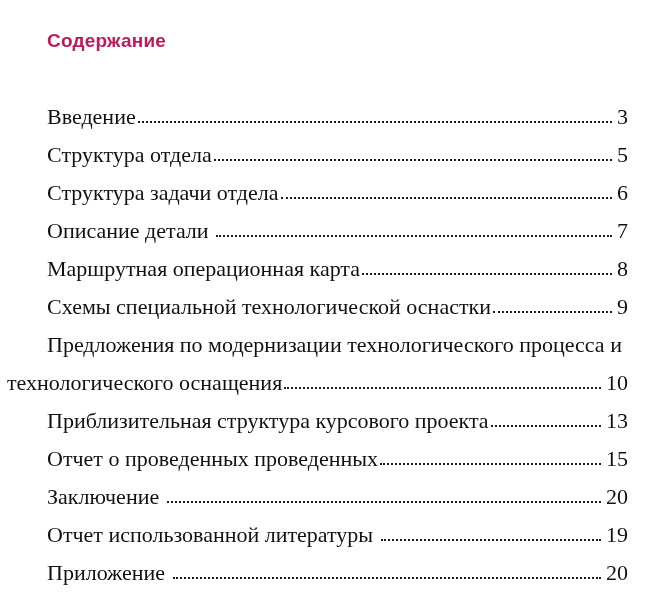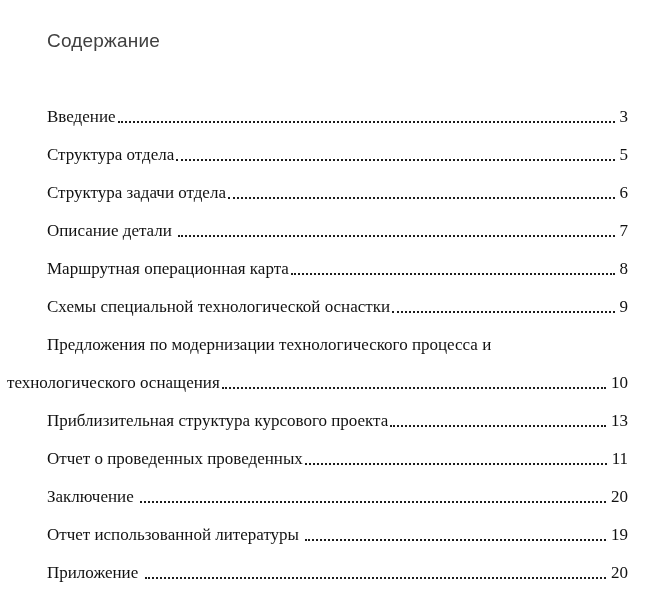--- a/index.html
+++ b/index.html
@@ -14,33 +14,33 @@
     background: #ffffff;
     box-sizing: border-box;
     padding: 30px 26px 0 7px;
     overflow: hidden;
     font-family: "Liberation Serif", "DejaVu Serif", serif;
     color: #111111;
   }
   .doc-title {
     margin: 0 0 0 40px;
     font-family: "Liberation Sans", "DejaVu Sans", sans-serif;
-    font-weight: normal;
+    font-weight: bold;
     font-size: 19px;
     line-height: 22px;
-    color: #404040;
+    color: #be185d;
     letter-spacing: 0.2px;
   }
   .toc-list {
     margin-top: 55px;
   }
   .toc-row {
     display: flex;
     align-items: flex-end;
-    font-size: 17px;
+    font-size: 22px;
     line-height: 19px;
     margin-bottom: 19px;
     white-space: pre;
   }
   .toc-row.indent {
     padding-left: 40px;
   }
   .entry-text {
     flex: 0 0 auto;
   }
@@ -64,18 +64,18 @@
   <div class="toc-list">
       <div class="toc-row indent"><span class="entry-text">Введение</span><span class="leader"></span><span class="page-num">3</span></div>
       <div class="toc-row indent"><span class="entry-text">Структура отдела</span><span class="leader"></span><span class="page-num">5</span></div>
       <div class="toc-row indent"><span class="entry-text">Структура задачи отдела</span><span class="leader"></span><span class="page-num">6</span></div>
       <div class="toc-row indent"><span class="entry-text">Описание детали </span><span class="leader"></span><span class="page-num">7</span></div>
       <div class="toc-row indent"><span class="entry-text">Маршрутная операционная карта</span><span class="leader"></span><span class="page-num">8</span></div>
       <div class="toc-row indent"><span class="entry-text">Схемы специальной технологической оснастки</span><span class="leader"></span><span class="page-num">9</span></div>
       <div class="toc-row indent"><span class="entry-text">Предложения по модернизации технологического процесса и</span></div>
       <div class="toc-row"><span class="entry-text">технологического оснащения</span><span class="leader"></span><span class="page-num">10</span></div>
       <div class="toc-row indent"><span class="entry-text">Приблизительная структура курсового проекта</span><span class="leader"></span><span class="page-num">13</span></div>
-      <div class="toc-row indent"><span class="entry-text">Отчет о проведенных проведенных</span><span class="leader"></span><span class="page-num">11</span></div>
+      <div class="toc-row indent"><span class="entry-text">Отчет о проведенных проведенных</span><span class="leader"></span><span class="page-num">15</span></div>
       <div class="toc-row indent"><span class="entry-text">Заключение </span><span class="leader"></span><span class="page-num">20</span></div>
       <div class="toc-row indent"><span class="entry-text">Отчет использованной литературы </span><span class="leader"></span><span class="page-num">19</span></div>
       <div class="toc-row indent"><span class="entry-text">Приложение </span><span class="leader"></span><span class="page-num">20</span></div>
     </div>
 </div>
 
 </body></html>

